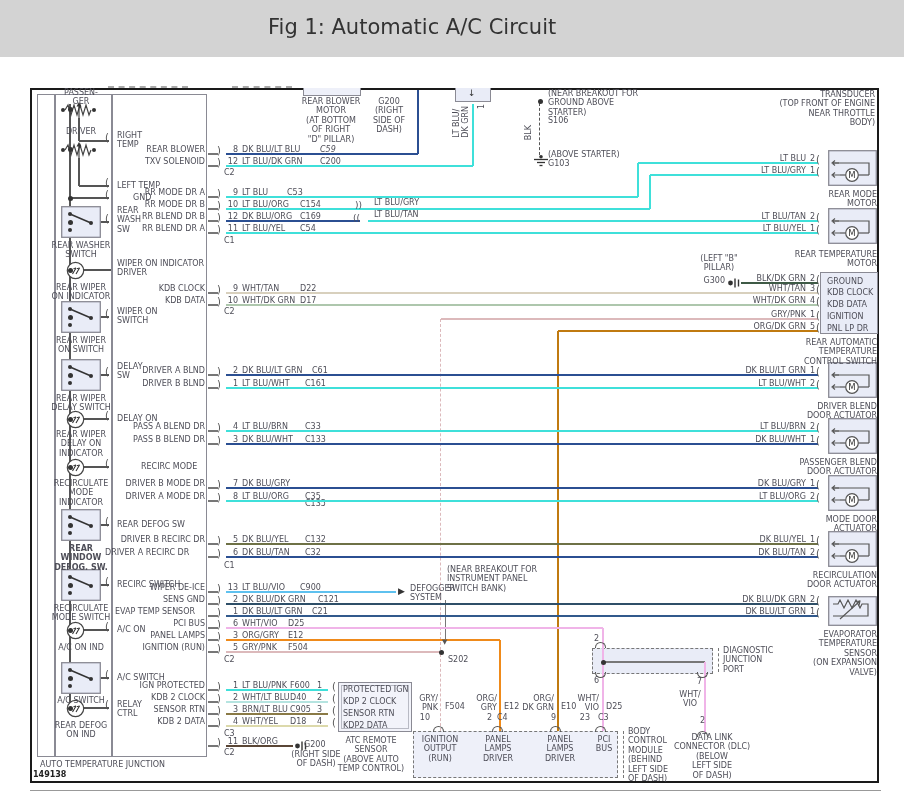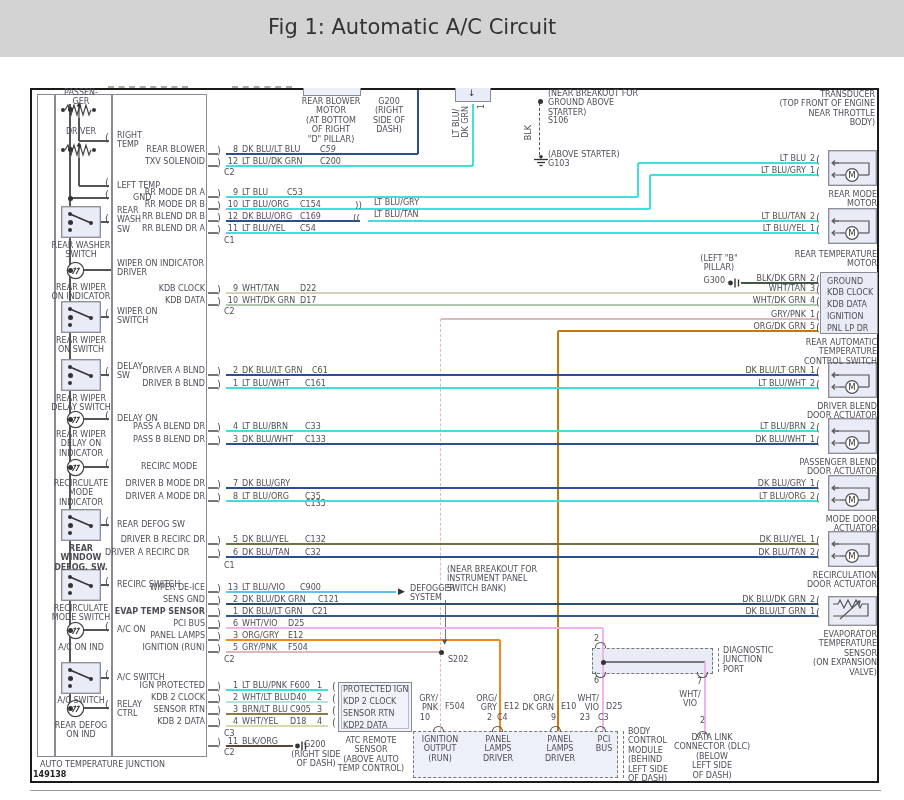--- a/index.html
+++ b/index.html
@@ -584,21 +584,21 @@
       <div class="tx" style="top: 366px; left: 105px; width: 100px; text-align: right;">DRIVER A BLND</div>
       <div class="tx" style="top: 379px; left: 105px; width: 100px; text-align: right;">DRIVER B BLND</div>
       <div class="tx" style="top: 422px; left: 105px; width: 100px; text-align: right;">PASS A BLEND DR</div>
       <div class="tx" style="top: 435px; left: 105px; width: 100px; text-align: right;">PASS B BLEND DR</div>
       <div class="tx" style="top: 479px; left: 105px; width: 100px; text-align: right;">DRIVER B MODE DR</div>
       <div class="tx" style="top: 492px; left: 105px; width: 100px; text-align: right;">DRIVER A MODE DR</div>
       <div class="tx" style="top: 535px; left: 105px; width: 100px; text-align: right;">DRIVER B RECIRC DR</div>
       <div class="tx" style="top: 548px; left: 105px; width: 100px; text-align: left;">DRIVER A RECIRC DR</div>
       <div class="tx" style="top: 583px; left: 105px; width: 100px; text-align: right;">WIPER DE-ICE</div>
       <div class="tx" style="top: 595px; left: 105px; width: 100px; text-align: right;">SENS GND</div>
-      <div class="tx" style="top: 607px; left: 105px; width: 100px; text-align: right; font-weight: bold;">EVAP TEMP SENSOR</div>
+      <div class="tx" style="top: 607px; left: 105px; width: 100px; text-align: center;">EVAP TEMP SENSOR</div>
       <div class="tx" style="top: 619px; left: 105px; width: 100px; text-align: right;">PCI BUS</div>
       <div class="tx" style="top: 631px; left: 105px; width: 100px; text-align: right;">PANEL LAMPS</div>
       <div class="tx" style="top: 643px; left: 105px; width: 100px; text-align: right;">IGNITION (RUN)</div>
       <div class="tx" style="top: 681px; left: 105px; width: 100px; text-align: right;">IGN PROTECTED</div>
       <div class="tx" style="top: 693px; left: 105px; width: 100px; text-align: right;">KDB 2 CLOCK</div>
       <div class="tx" style="top: 705px; left: 105px; width: 100px; text-align: right;">SENSOR RTN</div>
       <div class="tx" style="top: 717px; left: 105px; width: 100px; text-align: right;">KDB 2 DATA</div>
       <div class="tx" style="top: 168px; left: 224px;">C2</div>
       <div class="tx" style="top: 236px; left: 224px;">C1</div>
       <div class="tx" style="top: 307px; left: 224px;">C2</div>

